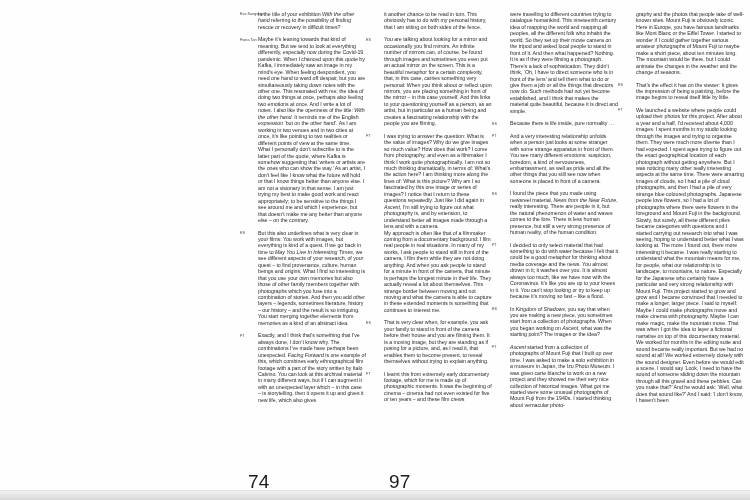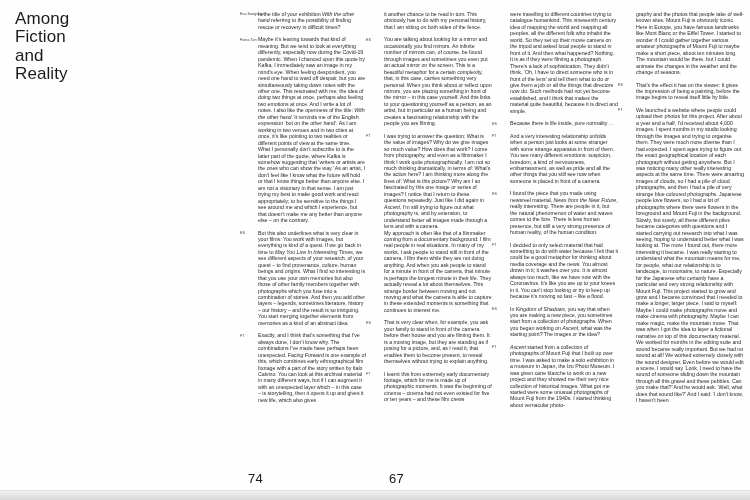--- a/index.html
+++ b/index.html
@@ -64,21 +64,21 @@
     letter-spacing: 0.1px;
     color: #3a3a3a;
     white-space: nowrap;
   }
   .block .ptext { display: inline; }
   .block em { font-style: italic; }
 
   
   .page-number {
     position: absolute;
-    font-size: 13px;
+    font-size: 19px;
     color: #1b1b1b;
     letter-spacing: 0.2px;
   }
   .pn-left  { left: 248px; top: 471px; }
   .pn-right { left: 389px; top: 471px; }
 
   
   .bottom-edge {
     position: absolute;
     left: 0;
@@ -88,24 +88,20 @@
     background: linear-gradient(#f2f2f2, #d7d7d7);
     border-top: 1px solid #e3e3e3;
   }
 </style>
 </head>
 <body>
 
 <div class="spread">
 
   <div class="title-block">
-    <div class="title-line">Among
-Fiction
-and
-Reality</div>
     <div class="title-gap"></div>
   </div>
 
   <div class="col col-1">
       <div class="block"><span class="speaker">Eva Sangiorgi:</span><span class="ptext">Is the title of your exhibition <em>With the other hand</em> referring to the possibility of finding rescue or recovery in difficult times?</span></div>
       <div class="block"><span class="speaker">Fiona Tan:</span><span class="ptext">Maybe it’s leaning towards that kind of meaning. But we tend to look at everything differently, especially now during the Covid-19 pandemic. When I chanced upon this quote by Kafka, I immediately saw an image in my mind’s eye. When feeling despondent, you need one hand to ward off despair, but you are simultaneously taking down notes with the other one. This resonated with me; the idea of doing two things at once, perhaps also feeling two emotions at once. And I write a lot of notes. I also like the openness of the title: <em>With the other hand</em>. It reminds me of the English expression ‘but on the other hand’. As I am working in two venues and in two cities at once, it’s like pointing to two realities or different points of view at the same time.<br>What I personally don’t subscribe to is the latter part of the quote, where Kafka is somehow suggesting that ‘writers or artists are the ones who can show the way.’ As an artist, I don’t feel like I know what the future will hold or that I know things better than anyone else. I am not a visionary in that sense. I am just trying my best to make good work and react appropriately; to be sensitive to the things I see around me and which I experience, but that doesn’t make me any better than anyone else – on the contrary.</span></div>
       <div class="block"><span class="speaker">ES</span><span class="ptext">But this also underlines what is very clear in your films: You work with images, but everything is kind of a quest. If we go back in time to <em>May You Live In Interesting Times</em>, we see different aspects of your research, of your quest – to find provenance, culture, human beings and origins. What I find so interesting is that you use your own memories but also those of other family members together with photographs which you fuse into a combination of stories. And then you add other layers – legends, sometimes literature, history – our history – and the result is so intriguing. You start merging together elements from memories as a kind of an abstract idea.</span></div>
       <div class="block"><span class="speaker">FT</span><span class="ptext">Exactly, and I think that’s something that I’ve always done, I don’t know why. The combinations I’ve made have perhaps been unexpected. <em>Facing Forward</em> is one example of this, which combines early ethnographical film footage with a part of the story written by Italo Calvino. You can look at this archival material in many different ways, but if I can augment it with an unexpected layer which – in this case – is storytelling, then it opens it up and gives it new life, which also gives</span></div>
     </div>
   <div class="col col-2">
@@ -124,16 +120,16 @@
       <div class="block"><span class="speaker">ES</span><span class="ptext">In <em>Kingdom of Shadows</em>, you say that when you are making a new piece, you sometimes start from a collection of photographs. When you began working on <em>Ascent</em>, what was the starting point? The images or the idea?</span></div>
       <div class="block"><span class="speaker">FT</span><span class="ptext"><em>Ascent</em> started from a collection of photographs of Mount Fuji that I built up over time. I was asked to make a solo exhibition in a museum in Japan, the Izu Photo Museum. I was given carte blanche to work on a new project and they showed me their very nice collection of historical images. What got me started were some unusual photographs of Mount Fuji from the 1940s. I started thinking about vernacular photo-</span></div>
     </div>
   <div class="col col-4">
       <div class="block"><span class="speaker"></span><span class="ptext">graphy and the photos that people take of well-known sites. Mount Fuji is obviously iconic. Here in Europe, you have famous landmarks like Mont Blanc or the Eiffel Tower. I started to wonder if I could gather together various amateur photographs of Mount Fuji to maybe make a short piece, about ten minutes long. The mountain would be there, but I could animate the changes in the weather and the change of seasons.</span></div>
       <div class="block"><span class="speaker">ES</span><span class="ptext">That’s the effect it has on the viewer: It gives the impression of being a painting, before the image begins to reveal itself little by little.</span></div>
       <div class="block"><span class="speaker">FT</span><span class="ptext">We launched a website where people could upload their photos for this project. After about a year and a half, I’d received about 4,000 images. I spent months in my studio looking through the images and trying to organise them. They were much more diverse than I had expected. I spent ages trying to figure out the exact geographical location of each photograph without getting anywhere. But I was noticing many other really interesting aspects at the same time. There were amazing images of clouds, so I had a pile of cloud photographs, and then I had a pile of very strange blue coloured photographs. Japanese people love flowers, so I had a lot of photographs where there were flowers in the foreground and Mount Fuji in the background. Slowly, but surely, all these different piles became categories with questions and I started carrying out research into what I was seeing, hoping to understand better what I was looking at. The more I found out, there more interesting it became. I was really starting to understand what the mountain means for me, for people, what our relationship is to landscape, to mountains, to nature. Especially for the Japanese who certainly have a particular and very strong relationship with Mount Fuji. This project started to grow and grow and I became convinced that I needed to make a longer, larger piece. I said to myself: Maybe I could make photographs move and make cinema with photography. Maybe I can make magic, make the mountain move. That was when I got the idea to layer a fictional narrative on top of this documentary material. We worked for months in the editing suite and sound became really important. But we had no sound at all! We worked extremely closely with the sound designer. Even before we would edit a scene, I would say ‘Look, I need to have the sound of someone sliding down the mountain through all this gravel and these pebbles. Can you make that?’ And he would ask: ‘Well, what does that sound like?’ And I said: ‘I don’t know, I haven’t been</span></div>
     </div>
 
   <div class="page-number pn-left">74</div>
-  <div class="page-number pn-right">67</div>
+  <div class="page-number pn-right">97</div>
 
   <div class="bottom-edge"></div>
 </div>
 
 </body></html>

